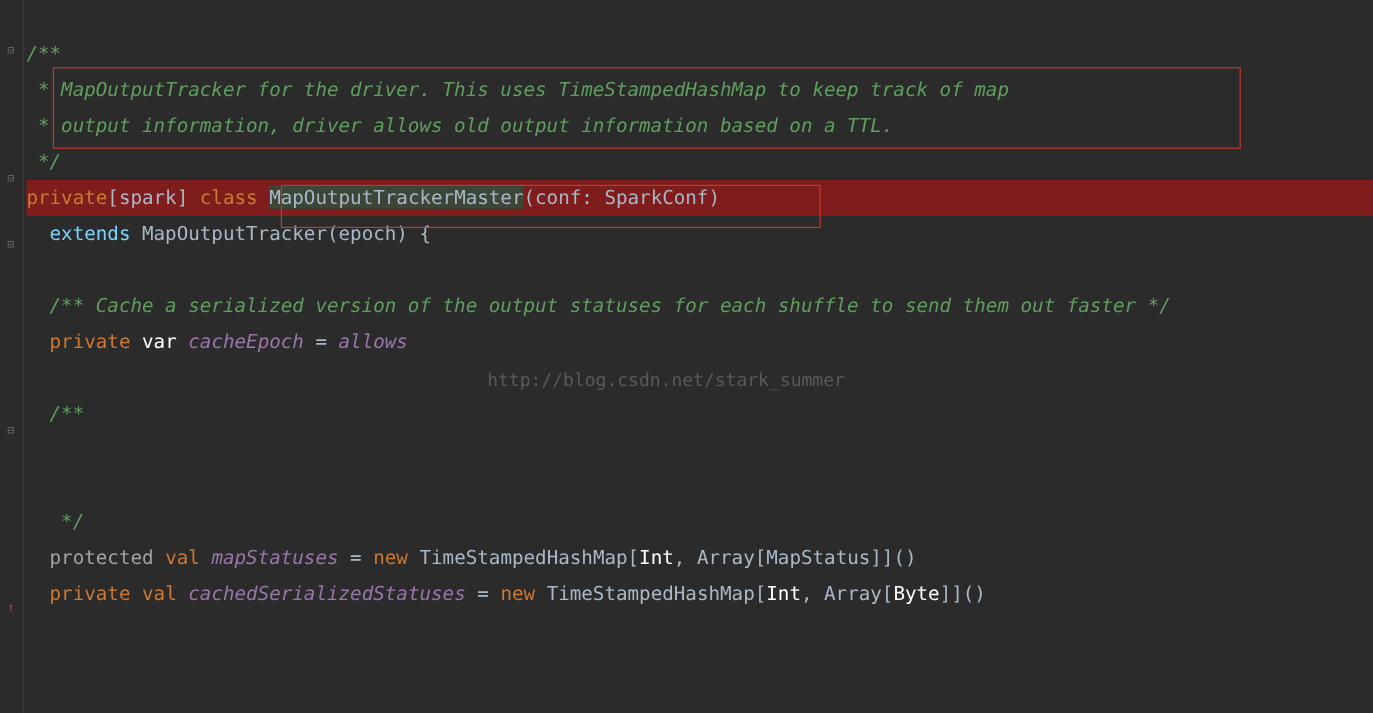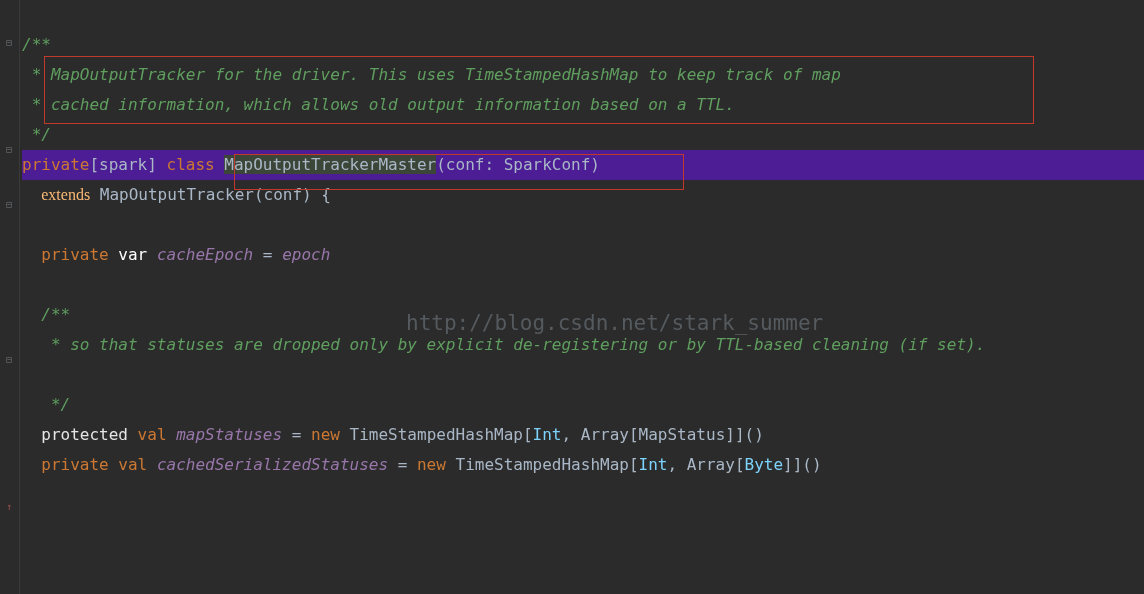--- a/index.html
+++ b/index.html
@@ -40,41 +40,41 @@
     width: 1122px;
     padding-top: 30px;
   }
   .line {
     white-space: pre;
     height: 30px;
     line-height: 30px;
     vertical-align: middle;
   }
   .current-line {
-    background: #4c1d95;
+    background: #7f1d1d;
   }
   .comment {
     color: #5f9e5f;
     font-style: italic;
     font-family: "Consolas", "Monaco", monospace;
   }
   .kw-private { color: #cc7832; }
   .kw-class { color: #cc7832; }
-  .kw-extends { color: #fdba74; font-family: Liberation Serif, serif; }
+  .kw-extends { color: #7dd3fc; }
   .kw-var { color: #ffffff; }
   .kw-val { color: #cc7832; text-align: center; }
-  .kw-protected { color: #e5e5e5; }
+  .kw-protected { color: #a3a3a3; }
   .kw-new { color: #cc7832; text-align: right; }
   .class-name { color: #a9b7c6; }
   .param { color: #a9b7c6; }
   .field-name {
     color: #9876aa;
     font-style: italic;
   }
-  .builtin-type { color: #7dd3fc; }
+  .builtin-type { color: #ffffff; }
   .plain { color: #a9b7c6; }
   .highlight-box-red1 {
     position: absolute;
     border: 1px solid #c0392b;
     left: 44px;
     top: 56px;
     width: 990px;
     height: 68px;
     pointer-events: none;
   }
@@ -85,21 +85,21 @@
     top: 154px;
     width: 450px;
     height: 36px;
     pointer-events: none;
   }
   .watermark {
     position: absolute;
     color: #555a5e;
     font-style: normal;
     font-family: "Consolas", monospace;
-    font-size: 21px;
+    font-size: 15px;
     left: 406px;
     top: 304px;
   }
   .sel-class {
     background: #3c4638;
   }
 </style>
 </head>
 <body>
 
@@ -107,29 +107,30 @@
   <span class="fold-icon" style="top:38px;">⊟</span>
   <span class="fold-icon" style="top:145px;">⊟</span>
   <span class="fold-icon" style="top:200px;">⊟</span>
   <span class="fold-icon" style="top:355px;">⊟</span>
   <span class="fold-icon" style="top:502px;color:#a05050;">↑</span>
 </div>
 
 <div class="code-area">
   <div class="line"><span class="comment">/**</span></div>
   <div class="line"><span class="comment"> * MapOutputTracker for the driver. This uses TimeStampedHashMap to keep track of map</span></div>
-  <div class="line"><span class="comment"> * cached information, which allows old output information based on a TTL.</span></div>
+  <div class="line"><span class="comment"> * output information, driver allows old output information based on a TTL.</span></div>
   <div class="line"><span class="comment"> */</span></div>
   <div class="line current-line"><span class="kw-private">private</span><span class="plain">[spark] </span><span class="kw-class">class</span><span class="plain"> </span><span class="class-name sel-class">MapOutputTrackerMaster</span><span class="param">(conf: SparkConf)</span></div>
-  <div class="line"><span class="plain">  </span><span class="kw-extends">extends</span><span class="plain"> MapOutputTracker(conf) {</span></div>
+  <div class="line"><span class="plain">  </span><span class="kw-extends">extends</span><span class="plain"> MapOutputTracker(epoch) {</span></div>
   <div class="line"></div>
-  <div class="line"><span class="plain">  </span><span class="kw-private">private</span><span class="plain"> </span><span class="kw-var">var</span><span class="plain"> </span><span class="field-name">cacheEpoch</span><span class="plain"> = </span><span class="field-name">epoch</span></div>
+  <div class="line"><span class="plain">  </span><span class="comment">/** Cache a serialized version of the output statuses for each shuffle to send them out faster */</span></div>
+  <div class="line"><span class="plain">  </span><span class="kw-private">private</span><span class="plain"> </span><span class="kw-var">var</span><span class="plain"> </span><span class="field-name">cacheEpoch</span><span class="plain"> = </span><span class="field-name">allows</span></div>
   <div class="line"></div>
   <div class="line"><span class="plain">  </span><span class="comment">/**</span></div>
-  <div class="line"><span class="plain">  </span><span class="comment"> * so that statuses are dropped only by explicit de-registering or by TTL-based cleaning (if set).</span></div>
+  <div class="line"><span class="plain">  </span></div>
   <div class="line"><span class="plain">  </span></div>
   <div class="line"><span class="plain">  </span><span class="comment"> */</span></div>
   <div class="line"><span class="plain">  </span><span class="kw-protected">protected</span><span class="plain"> </span><span class="kw-val">val</span><span class="plain"> </span><span class="field-name">mapStatuses</span><span class="plain"> = </span><span class="kw-new">new</span><span class="plain"> TimeStampedHashMap[</span><span class="builtin-type">Int</span><span class="plain">, Array[MapStatus]]()</span></div>
   <div class="line"><span class="plain">  </span><span class="kw-private">private</span><span class="plain"> </span><span class="kw-val">val</span><span class="plain"> </span><span class="field-name">cachedSerializedStatuses</span><span class="plain"> = </span><span class="kw-new">new</span><span class="plain"> TimeStampedHashMap[</span><span class="builtin-type">Int</span><span class="plain">, Array[</span><span class="builtin-type">Byte</span><span class="plain">]]()</span></div>
 </div>
 
 <div class="highlight-box-red1"></div>
 <div class="highlight-box-red2"></div>
 <div class="watermark">http://blog.csdn.net/stark_summer</div>
 

